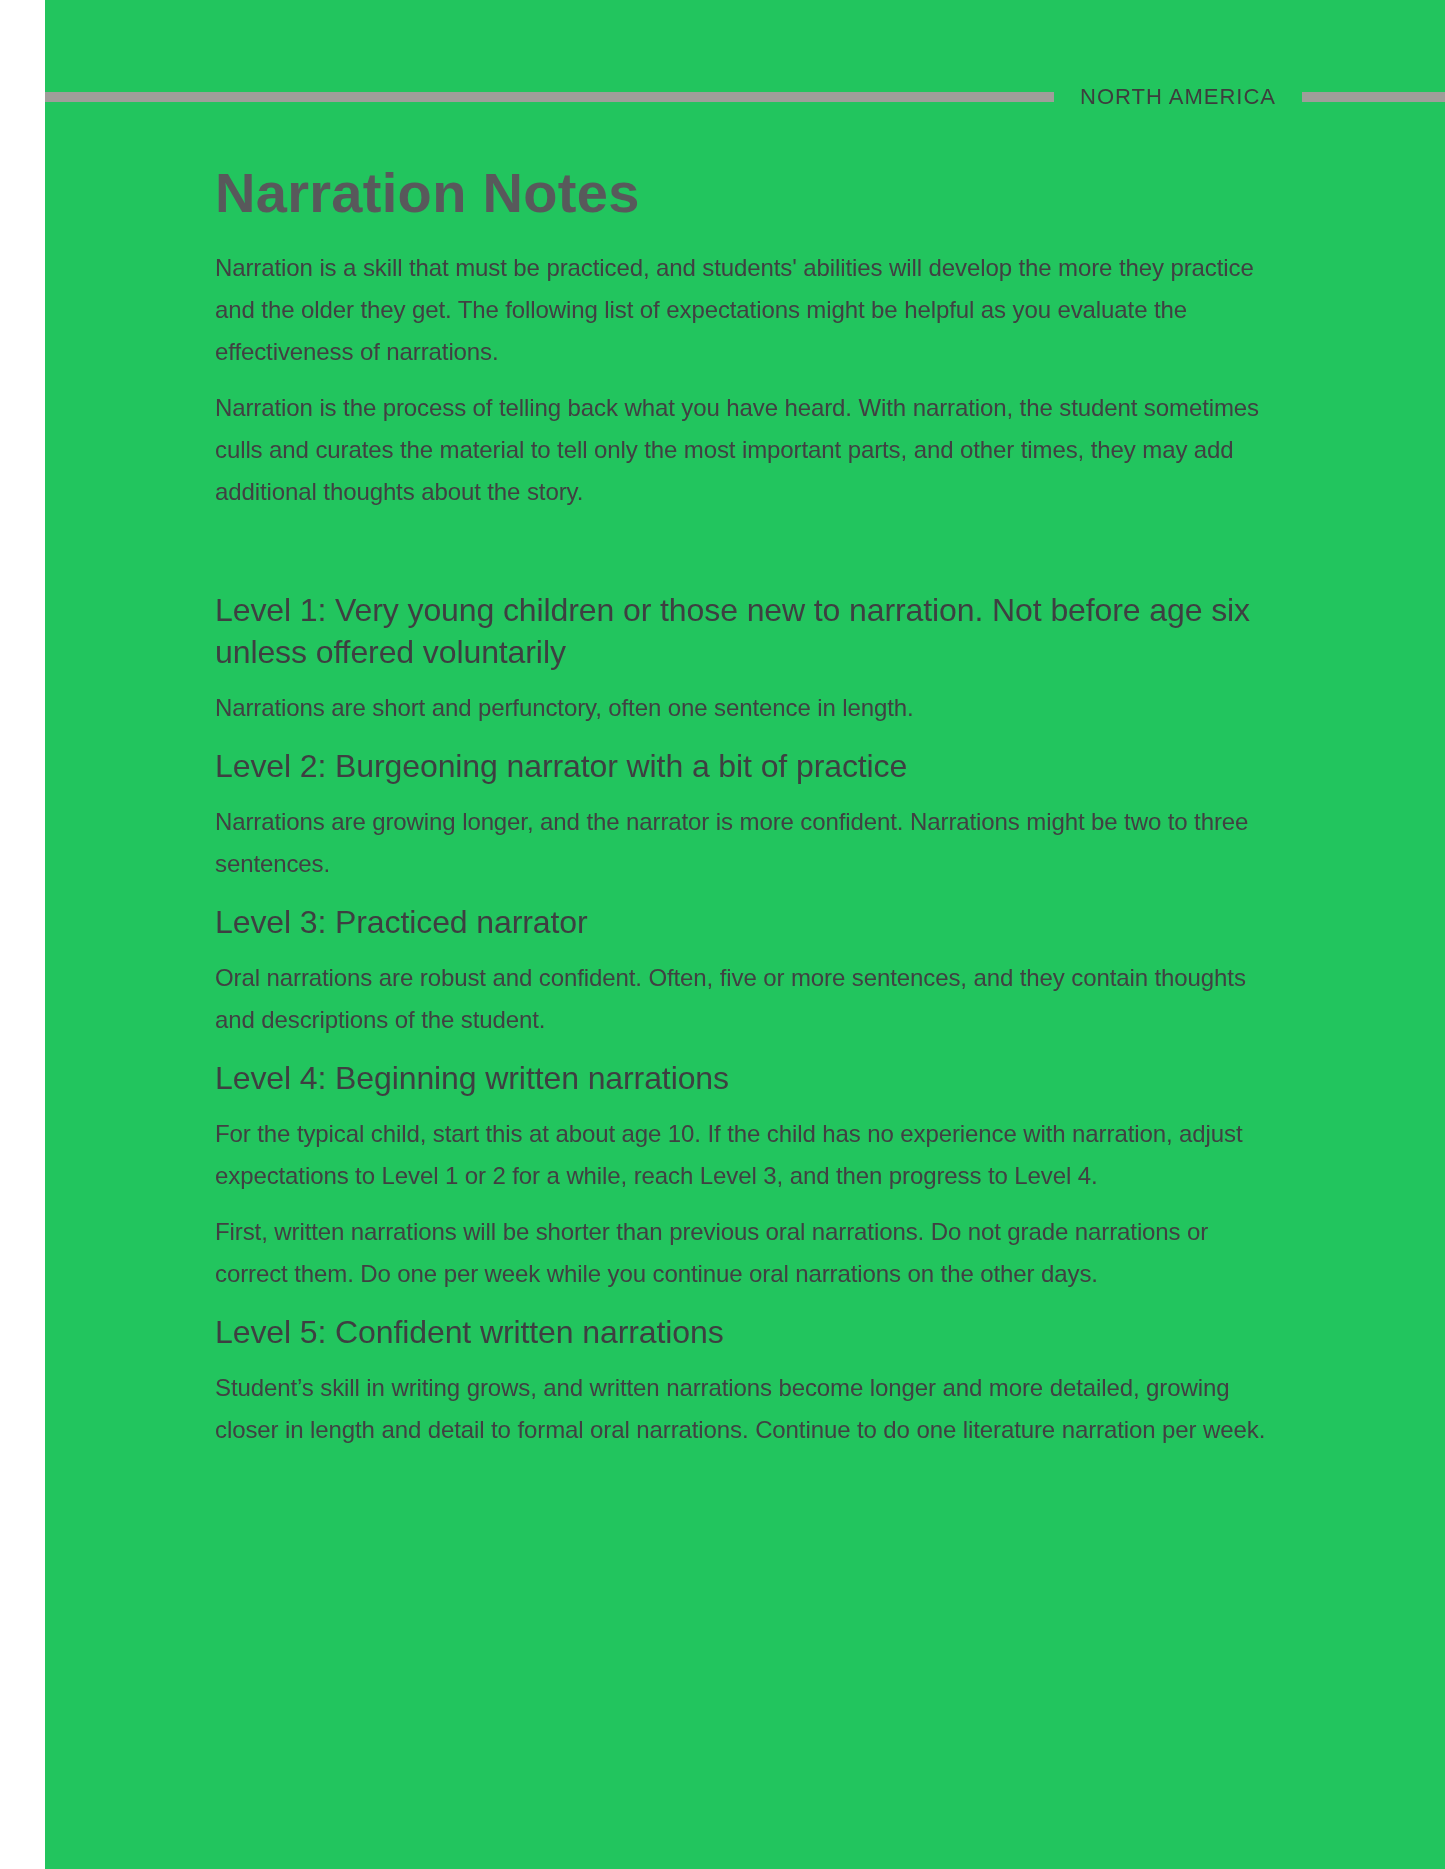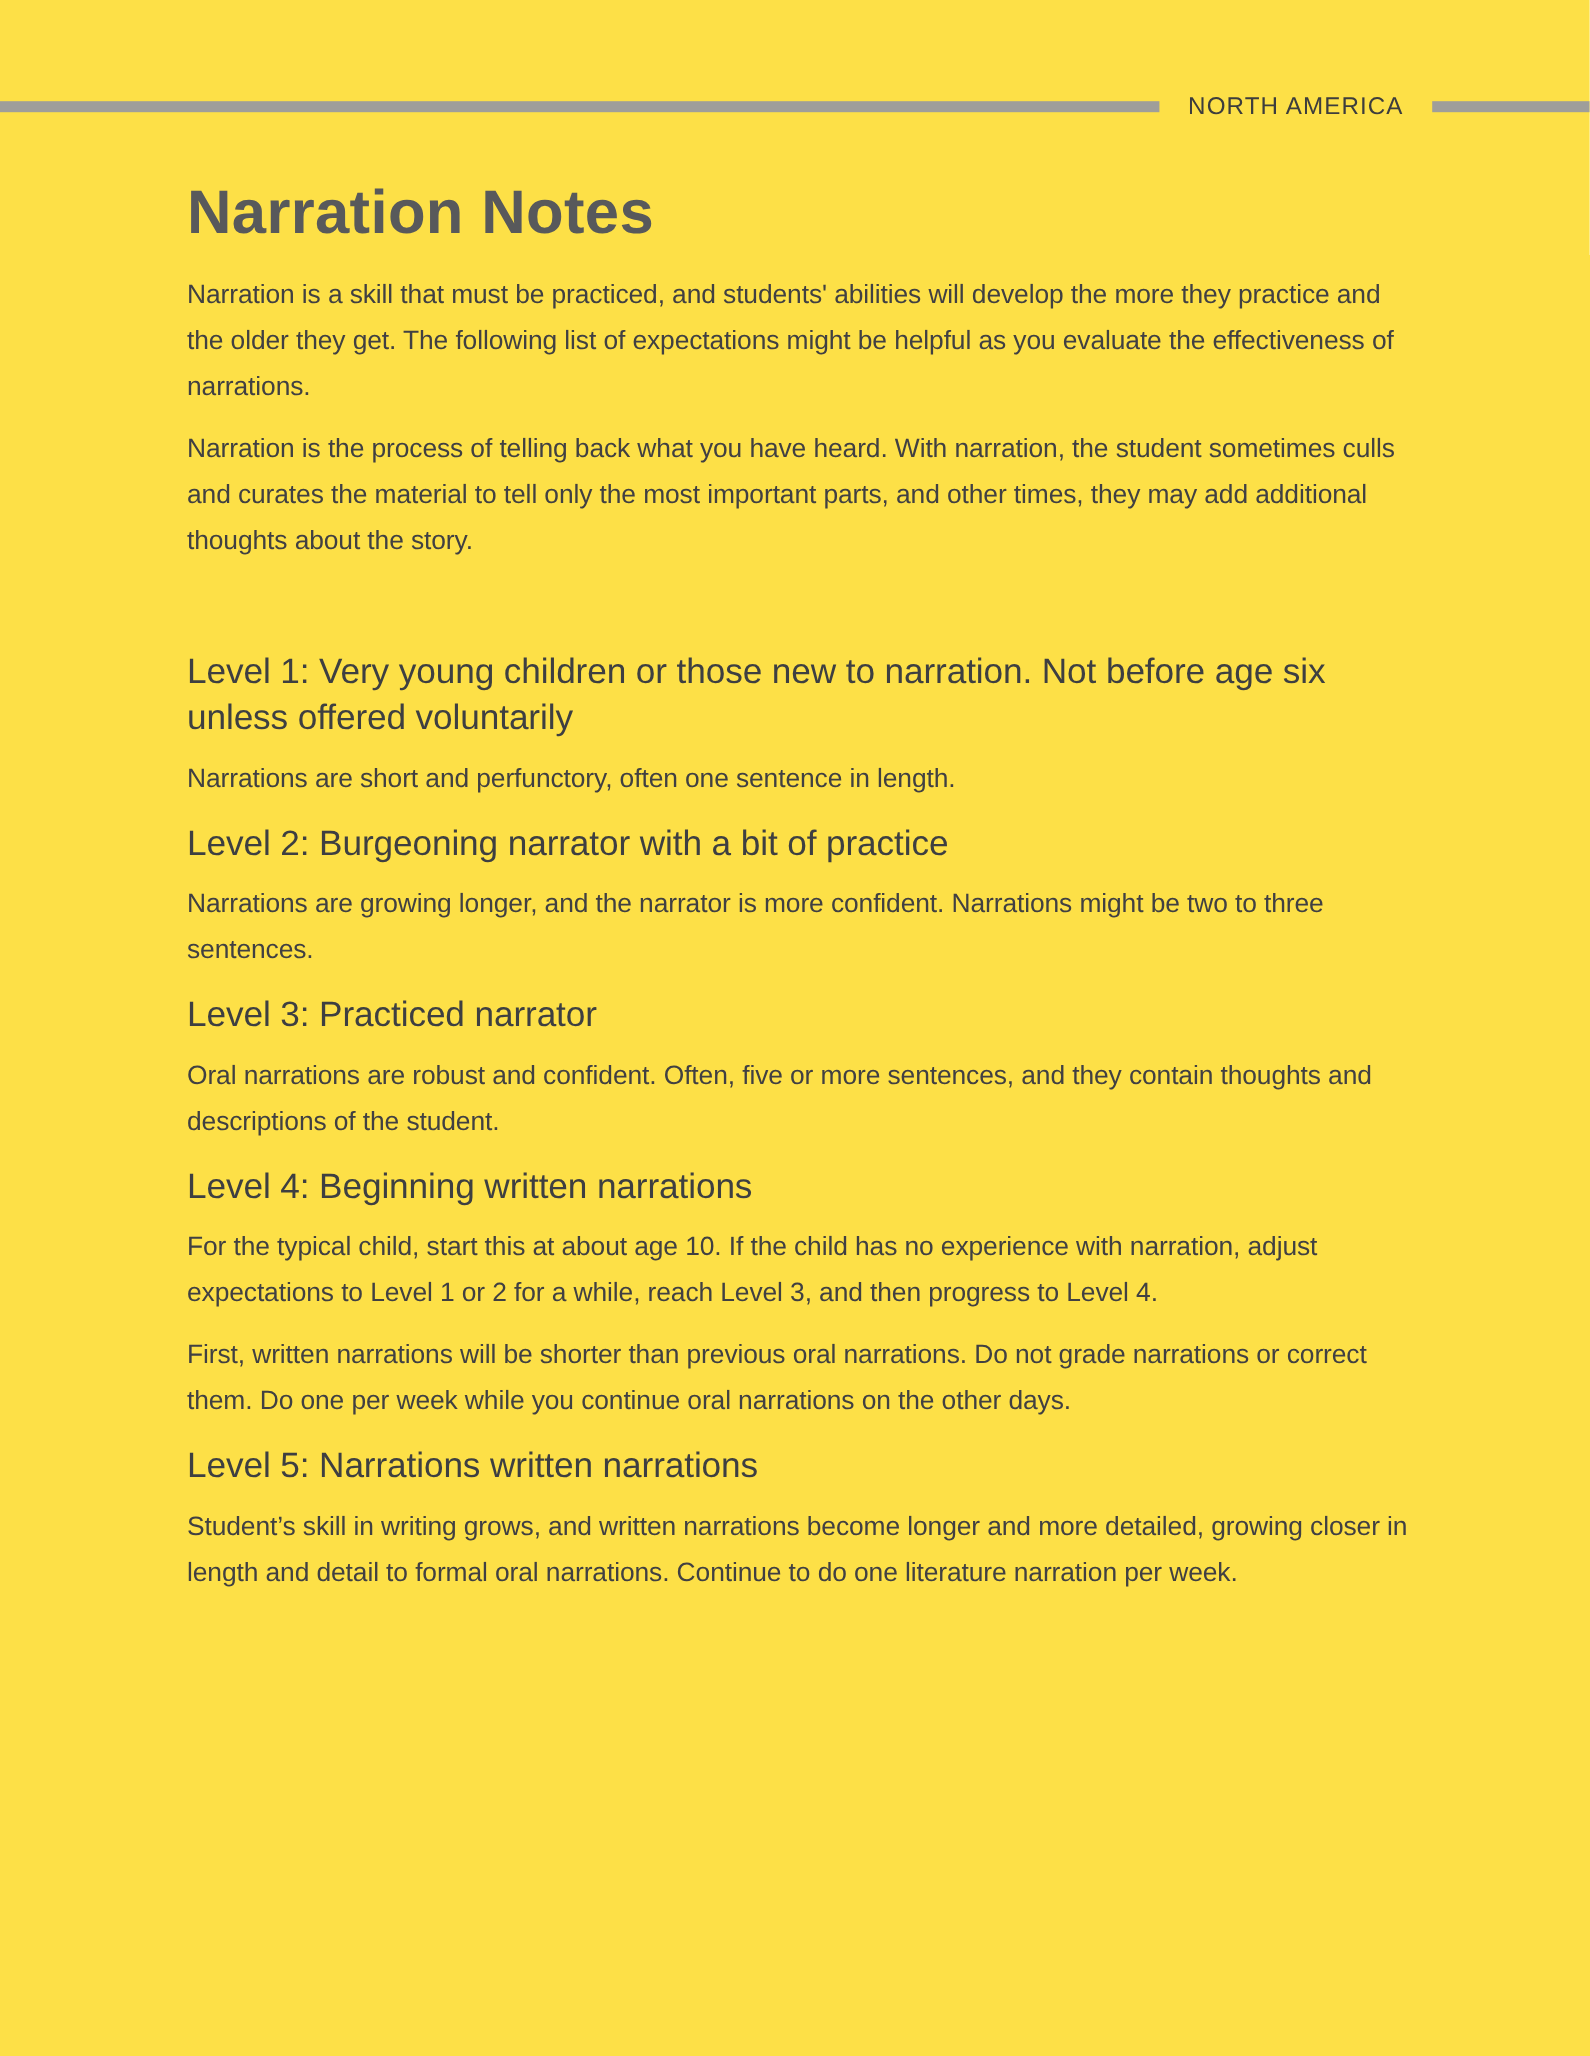--- a/index.html
+++ b/index.html
@@ -11,21 +11,22 @@
     width: 1445px;
     height: 1869px;
     position: relative;
     overflow: hidden;
     font-family: "Liberation Sans", "DejaVu Sans", sans-serif;
     color: #414042;
   }
   .page {
     position: absolute;
     inset: 0;
-    background: #fde047;
+    background: #22c55e;
+    margin-left: 45px;
   }
 
   
   .page-header {
     position: absolute;
     top: 83px;
     left: 0;
     right: 0;
     height: 28px;
     display: flex;
@@ -123,19 +124,19 @@
     <h3 class="section-heading">Level 2: Burgeoning narrator with a bit of practice</h3>
     <p class="body-para">Narrations are growing longer, and the narrator is more confident. Narrations might be two to three sentences.</p>
 
     <h3 class="section-heading">Level 3: Practiced narrator</h3>
     <p class="body-para">Oral narrations are robust and confident. Often, five or more sentences, and they contain thoughts and descriptions of the student.</p>
 
     <h3 class="section-heading">Level 4: Beginning written narrations</h3>
     <p class="body-para">For the typical child, start this at about age 10. If the child has no experience with narration, adjust expectations to Level 1 or 2 for a while, reach Level 3, and then progress to Level 4.</p>
     <p class="body-para">First, written narrations will be shorter than previous oral narrations. Do not grade narrations or correct them. Do one per week while you continue oral narrations on the other days.</p>
 
-    <h3 class="section-heading">Level 5: Narrations written narrations</h3>
+    <h3 class="section-heading">Level 5: Confident written narrations</h3>
     <p class="body-para">Student’s skill in writing grows, and written narrations become longer and more detailed, growing closer in length and detail to formal oral narrations. Continue to do one literature narration per week.</p>
 
   </div>
 
 
 </div>
 
 </body></html>

